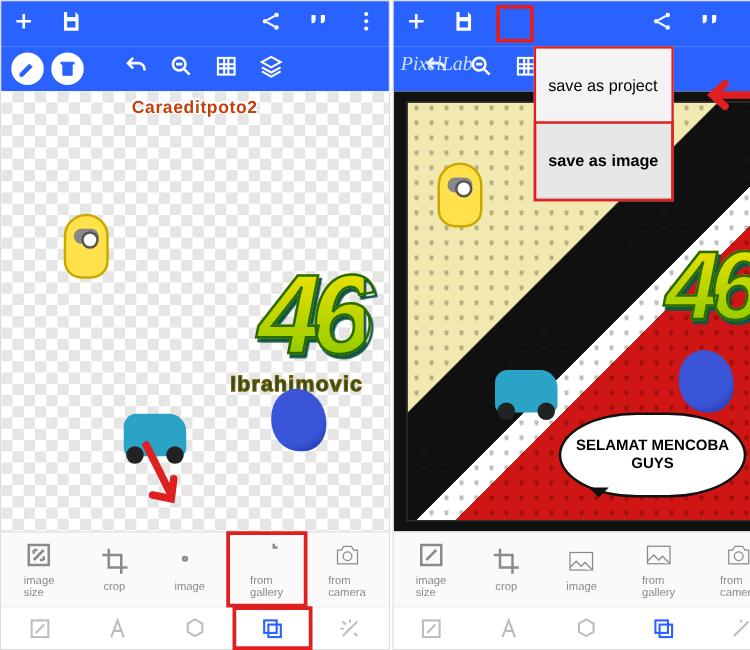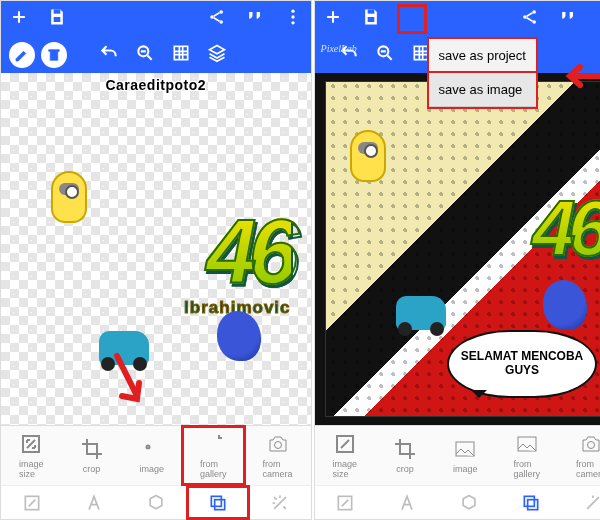--- a/index.html
+++ b/index.html
@@ -18,23 +18,23 @@
   .checker { position:absolute; inset:0;
     background-image:
       linear-gradient(45deg,#e5e5e5 25%,transparent 25%),
       linear-gradient(-45deg,#e5e5e5 25%,transparent 25%),
       linear-gradient(45deg,transparent 75%,#e5e5e5 75%),
       linear-gradient(-45deg,transparent 75%,#e5e5e5 75%);
     background-size:18px 18px;
     background-position:0 0,0 9px,9px -9px,-9px 0;
     background-color:#fff;
   }
-  .watermark { position:absolute; top:4px; left:50%; transform:translateX(-50%); color:#000000; font-weight:bold; font-size:14px;
+  .watermark { position:absolute; top:4px; left:50%; transform:translateX(-50%); color:#c2410c; font-weight:bold; font-size:14px;
     text-shadow:1px 1px 0 #fff,-1px -1px 0 #fff,1px -1px 0 #fff,-1px 1px 0 #fff; z-index:5; letter-spacing:0.5px;}
-  .pixellab { position:absolute; left:6px; top:42px; font-family:cursive; font-style:italic; color:#cfe0ff; font-size:10px; z-index:6;}
+  .pixellab { position:absolute; left:6px; top:42px; font-family:cursive; font-style:italic; color:#cfe0ff; font-size:16px; z-index:6;}
   
   .artwork { position:absolute; top:40px; left:20px; right:20px; bottom:20px; display:flex; flex-direction:column; align-items:flex-end; justify-content:center; }
   .big46 { font-size:90px; font-weight:900; font-style:italic; letter-spacing:-8px;
     background: linear-gradient(180deg,#ffe600 0%,#7cc500 100%);
     -webkit-background-clip:text; background-clip:text; color:transparent;
     -webkit-text-stroke:2px #2a6b00; filter: drop-shadow(2px 3px 0 #154);
   }
   .ibra { font-weight:900; font-size:17px; letter-spacing:1px; color:#14532d; -webkit-text-stroke:1px #7a5c00; margin-top:-6px;}
   .minion { position:absolute; width:36px; height:52px; left:30px; top:58px; background:#ffe14b; border-radius:18px 18px 14px 14px; border:2px solid #caa800;}
   .minion::before{content:"";position:absolute;top:10px;left:6px;right:6px;height:12px;background:#888;border-radius:6px;}
@@ -49,22 +49,22 @@
   .canvas-right-img{position:absolute; left:10px; right:10px; top:8px; bottom:8px; border:1px solid #333; overflow:hidden;
     background:
       radial-gradient(circle at 60% 35%, rgba(0,0,0,.25) 2px, transparent 2px) 0 0/12px 12px,
       linear-gradient(135deg,#f2e9b0 0 40%, transparent 40%),
       linear-gradient(135deg,transparent 55%, #fff 55% 60%, #d01515 60%);
   }
   .speech { position:absolute; right:16px; bottom:18px; background:#fff; border:2px solid #111; border-radius:50%/60%; width:150px; height:68px; display:flex; align-items:center; justify-content:center; text-align:center; font-weight:800; font-size:12px; padding:6px 10px; line-height:1.15;}
   .speech::after{content:"";position:absolute;left:22px;bottom:-10px;border:8px solid transparent;border-top-color:#111;}
   
   .save-menu{position:absolute; left:112px; top:36px; background:#eaeaea; border:2px solid #e02020; z-index:20; font-size:13px;}
-  .save-menu div{padding:9px 10px; border-bottom:1px solid #ccc; background:#f3f3f3; cursor:pointer;}
-  .save-menu div.hl{background:#e7e7e7; outline:2px solid #e02020;}
+  .save-menu div{padding:22px 10px; border-bottom:1px solid #ccc; background:#f3f3f3; cursor:pointer;}
+  .save-menu div.hl{background:#e7e7e7; outline:2px solid #e02020;font-weight:bold;}
   
   .bottombar { background:#fafafa; border-top:1px solid #ddd; display:flex; }
   .bottombar .tool { flex:1; display:flex; flex-direction:column; align-items:center; justify-content:center; gap:3px; padding:6px 18px; font-size:9px; color:#8a8a8a; position:relative;}
   .bottombar .tool svg{stroke:#8a8a8a; fill:none;}
   .bottombar .tool.hl{outline:3px solid #e02020; outline-offset:-2px;}
   
   .tabbar { background:#fff; border-top:1px solid #eee; display:flex; height:34px;}
   .tabbar .tab{flex:1; display:flex; align-items:center; justify-content:center;}
   .tabbar .tab svg{stroke:#bdbdbd; fill:none;}
   .tabbar .tab.active svg{stroke:#2962ff;}

